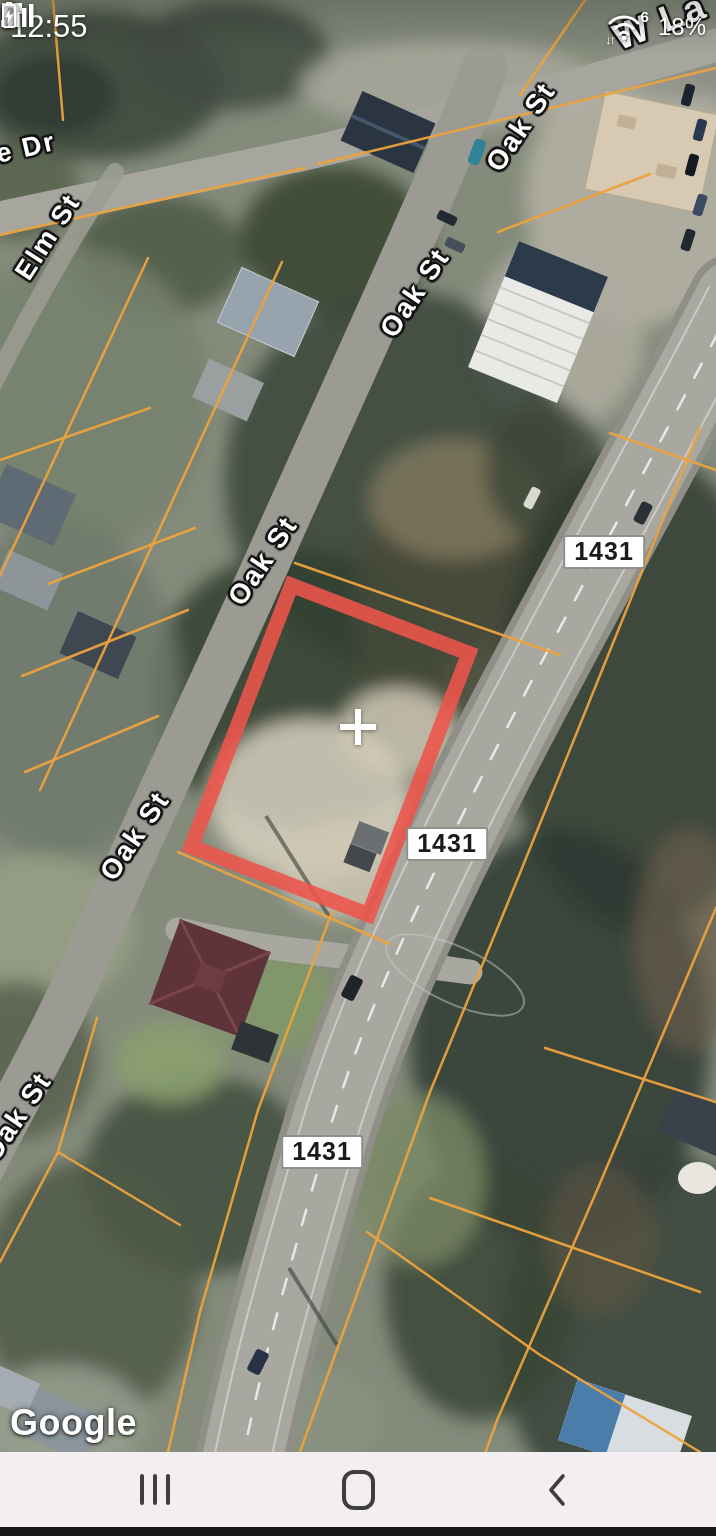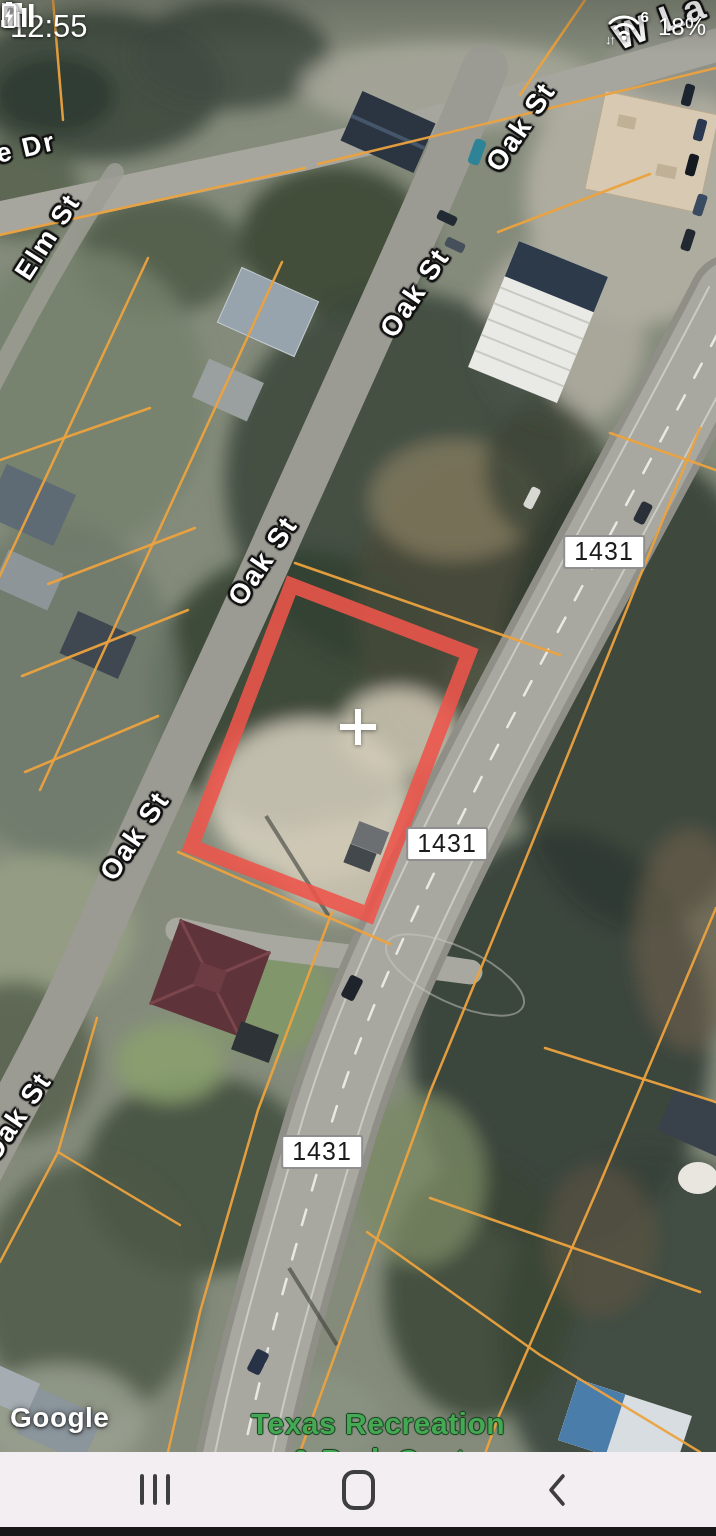--- a/index.html
+++ b/index.html
@@ -14,32 +14,32 @@
   .street{
     position:absolute;color:#fff;font-weight:700;white-space:nowrap;
     letter-spacing:2px;font-size:28px;
     text-shadow:-2px 0 2px #111,2px 0 2px #111,0 -2px 2px #111,0 2px 2px #111,
                 -2px -2px 1px #111,2px 2px 1px #111,2px -2px 1px #111,-2px 2px 1px #111;
   }
   
   .shield{
     position:absolute;transform:translate(-50%,-50%);
     background:#fff;border:2px solid #8f8f8f;border-radius:3px;
-    color:#1b1b1b;font-size:25px;font-weight:400;letter-spacing:1px;
+    color:#1b1b1b;font-size:25px;font-weight:700;letter-spacing:1px;
     padding:2px 9px 3px 9px;line-height:1;
   }
   
   .plus{position:absolute;left:340px;top:709px;width:36px;height:36px;
         filter:drop-shadow(0 1px 2px rgba(0,0,0,.45));}
   .plus:before,.plus:after{content:"";position:absolute;background:#fff;}
   .plus:before{left:0;top:15px;width:36px;height:6px;}
   .plus:after{left:15px;top:0;width:6px;height:36px;}
 
   
-  .gwm{position:absolute;left:10px;top:1402px;color:#fff;font-size:28px;font-weight:600;
+  .gwm{position:absolute;left:10px;top:1402px;color:#fff;font-size:36px;font-weight:600;
        letter-spacing:.5px;text-shadow:0 1px 3px rgba(0,0,0,.8),0 0 6px rgba(0,0,0,.5);}
   .poi{position:absolute;left:148px;top:1406px;width:460px;text-align:center;
        color:#45a854;font-size:30px;font-weight:700;letter-spacing:.5px;line-height:1.2;
        text-shadow:-1px 0 1px #143d1c,1px 0 1px #143d1c,0 -1px 1px #143d1c,0 1px 1px #143d1c;}
 
   
   .statusbar{position:absolute;left:0;top:0;width:716px;height:54px;display:flex;
              align-items:center;justify-content:space-between;padding:0 10px;box-sizing:border-box;
              background:linear-gradient(rgba(0,0,0,.18),rgba(0,0,0,0));z-index:30;}
   .sb-left,.sb-right{display:flex;align-items:center;gap:9px;}
@@ -275,24 +275,20 @@
     <div class="street" style="left:17px;top:1117px;transform:translate(-50%,-50%) rotate(-56deg);">Oak St</div>
     <div class="street" style="left:660px;top:22px;transform:translate(-50%,-50%) rotate(-21deg);font-size:37px;">W La</div>
 
     <div class="shield" style="left:604px;top:552px;">1431</div>
     <div class="shield" style="left:447px;top:844px;">1431</div>
     <div class="shield" style="left:322px;top:1152px;">1431</div>
 
     <div class="plus"></div>
 
     <div class="gwm">Google</div>
-    <div class="poi">
-      <div>Texas Recreation</div>
-      <div>&amp; Park Cent</div>
-    </div>
 
     <div class="statusbar">
       <div class="sb-left">
         <span class="sb-text">12:55</span>
         <svg class="sb-ico" width="22" height="28" viewBox="0 0 22 28">
           <path d="M7,12 v-4 a4,4 0 0 1 8,0 v4" fill="none" stroke="#fff" stroke-width="2.4"></path>
           <rect x="4" y="12" width="14" height="12" rx="2.5" fill="none" stroke="#fff" stroke-width="2.4"></rect>
         </svg>
         <svg class="sb-ico" width="24" height="28" viewBox="0 0 24 28">
           <path d="M2,3 h20 v11 h-10 v11 h-10 z" fill="#fff"></path>

